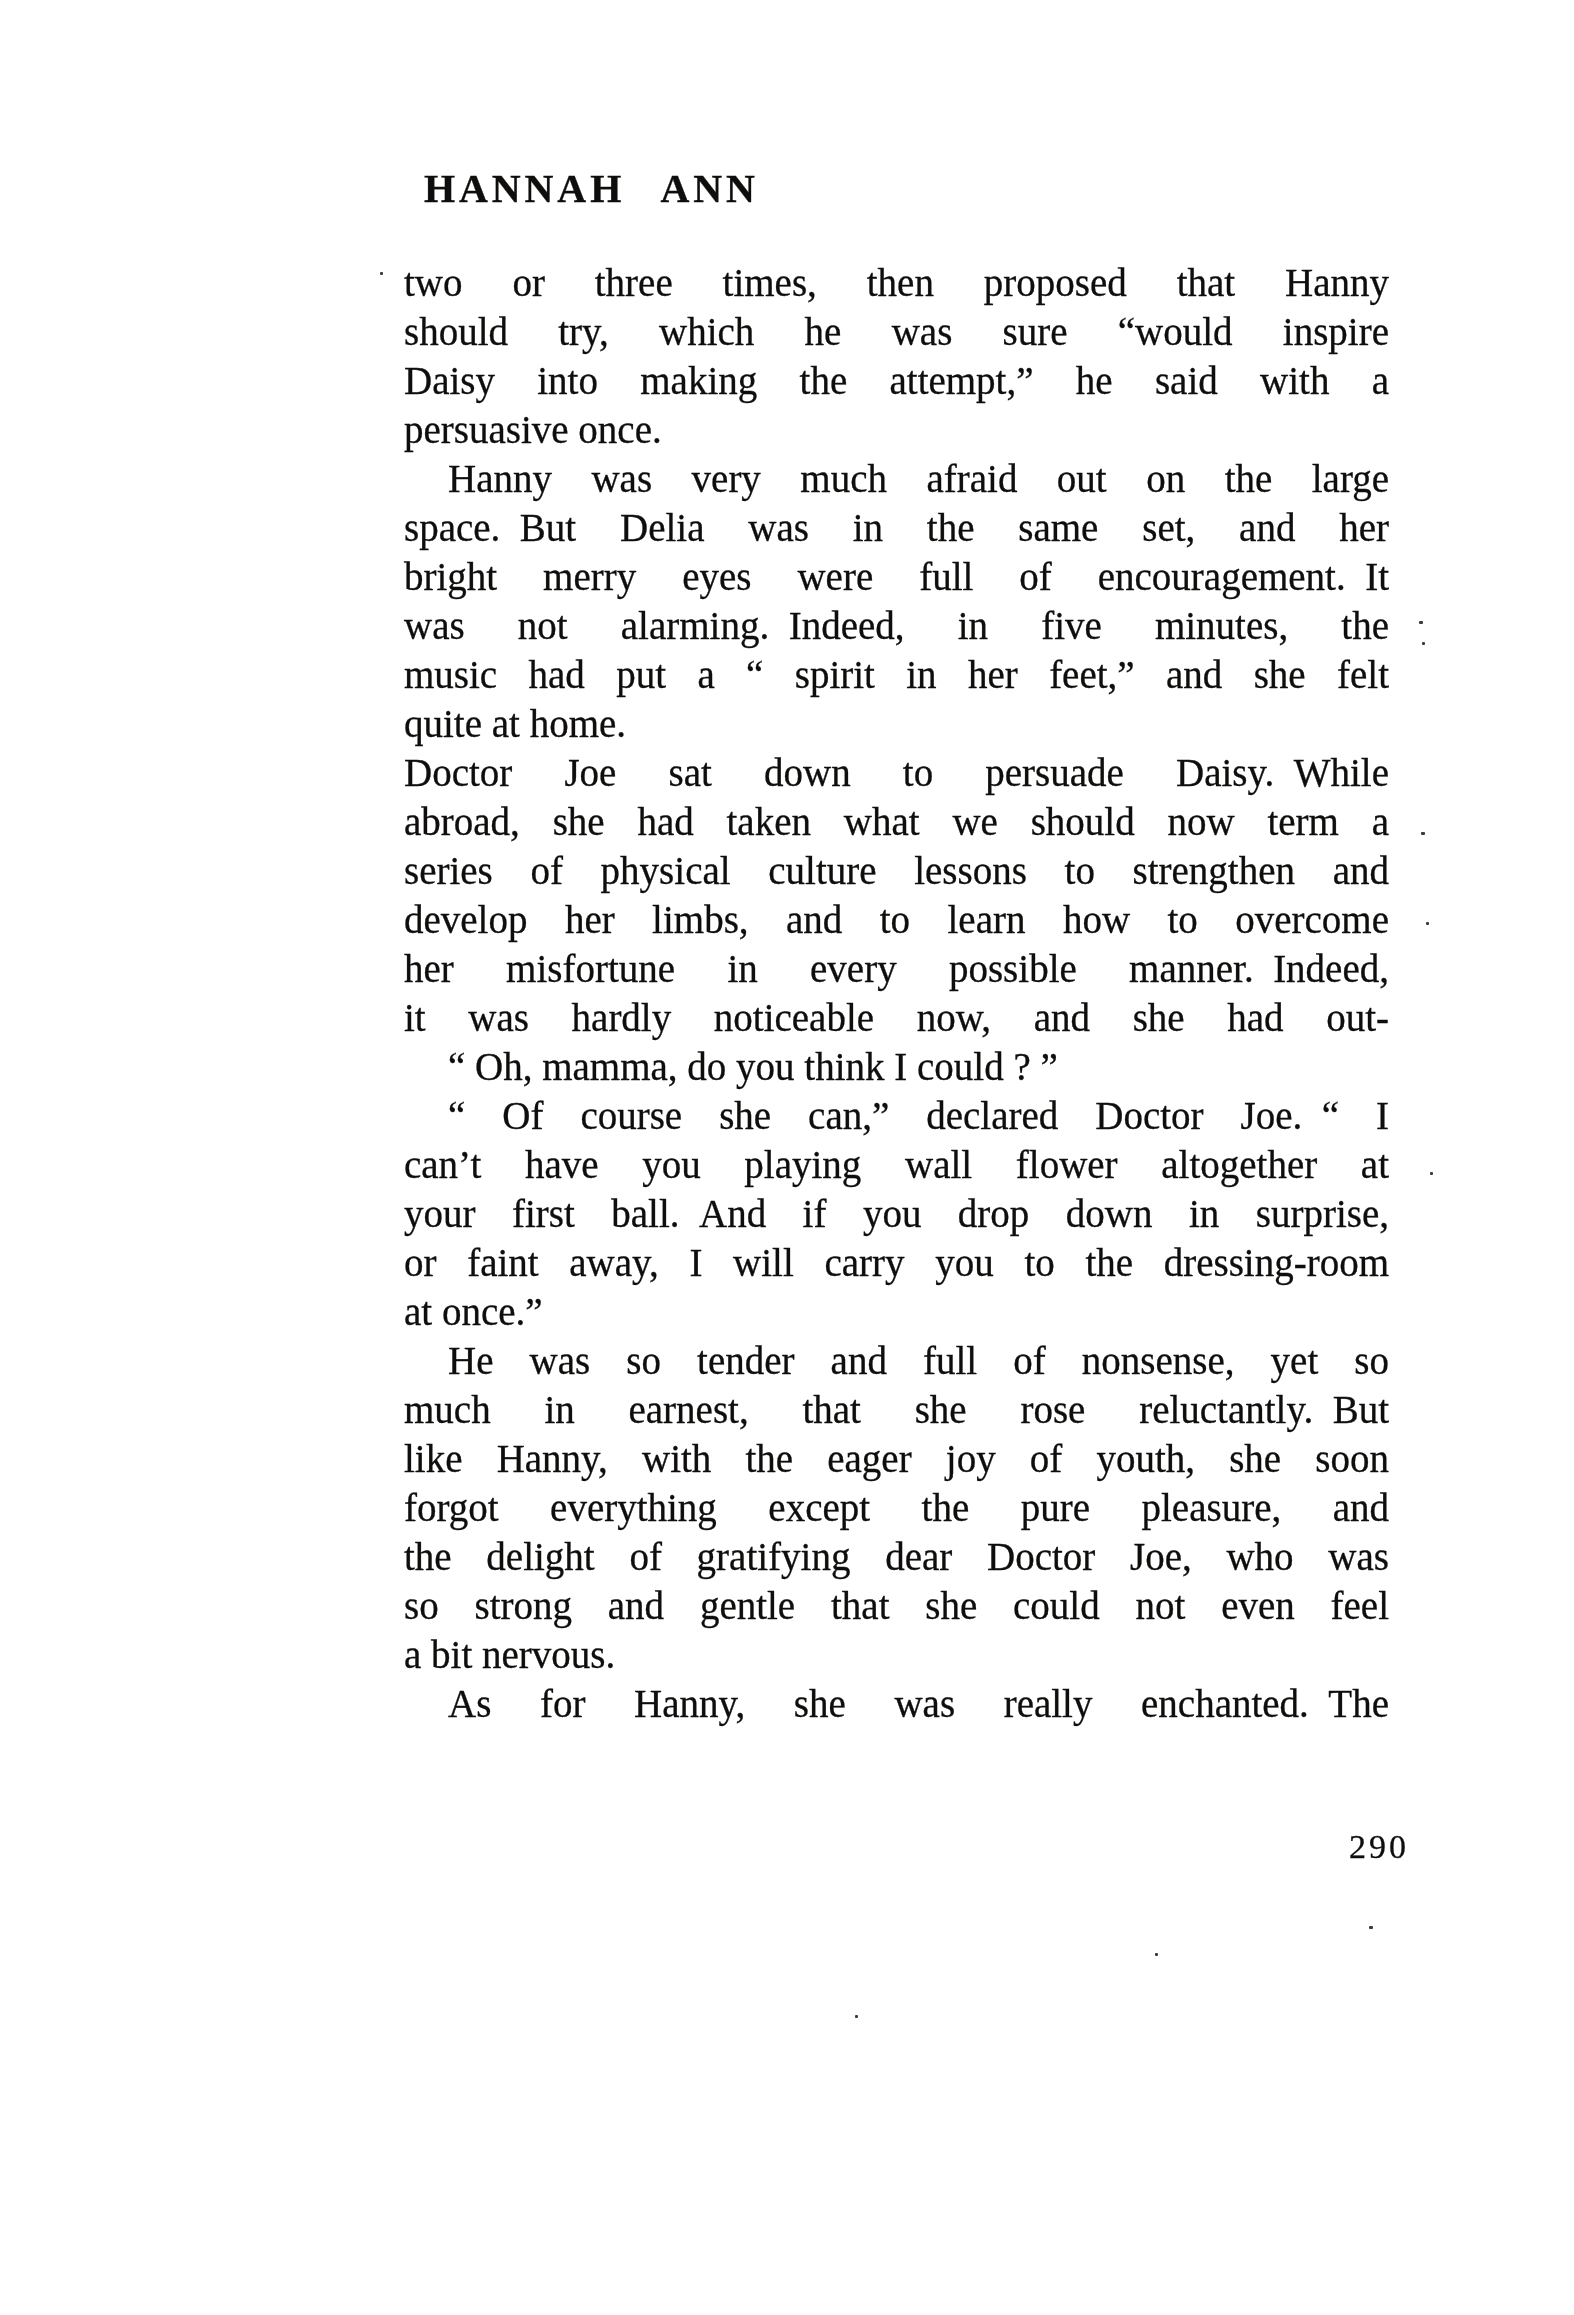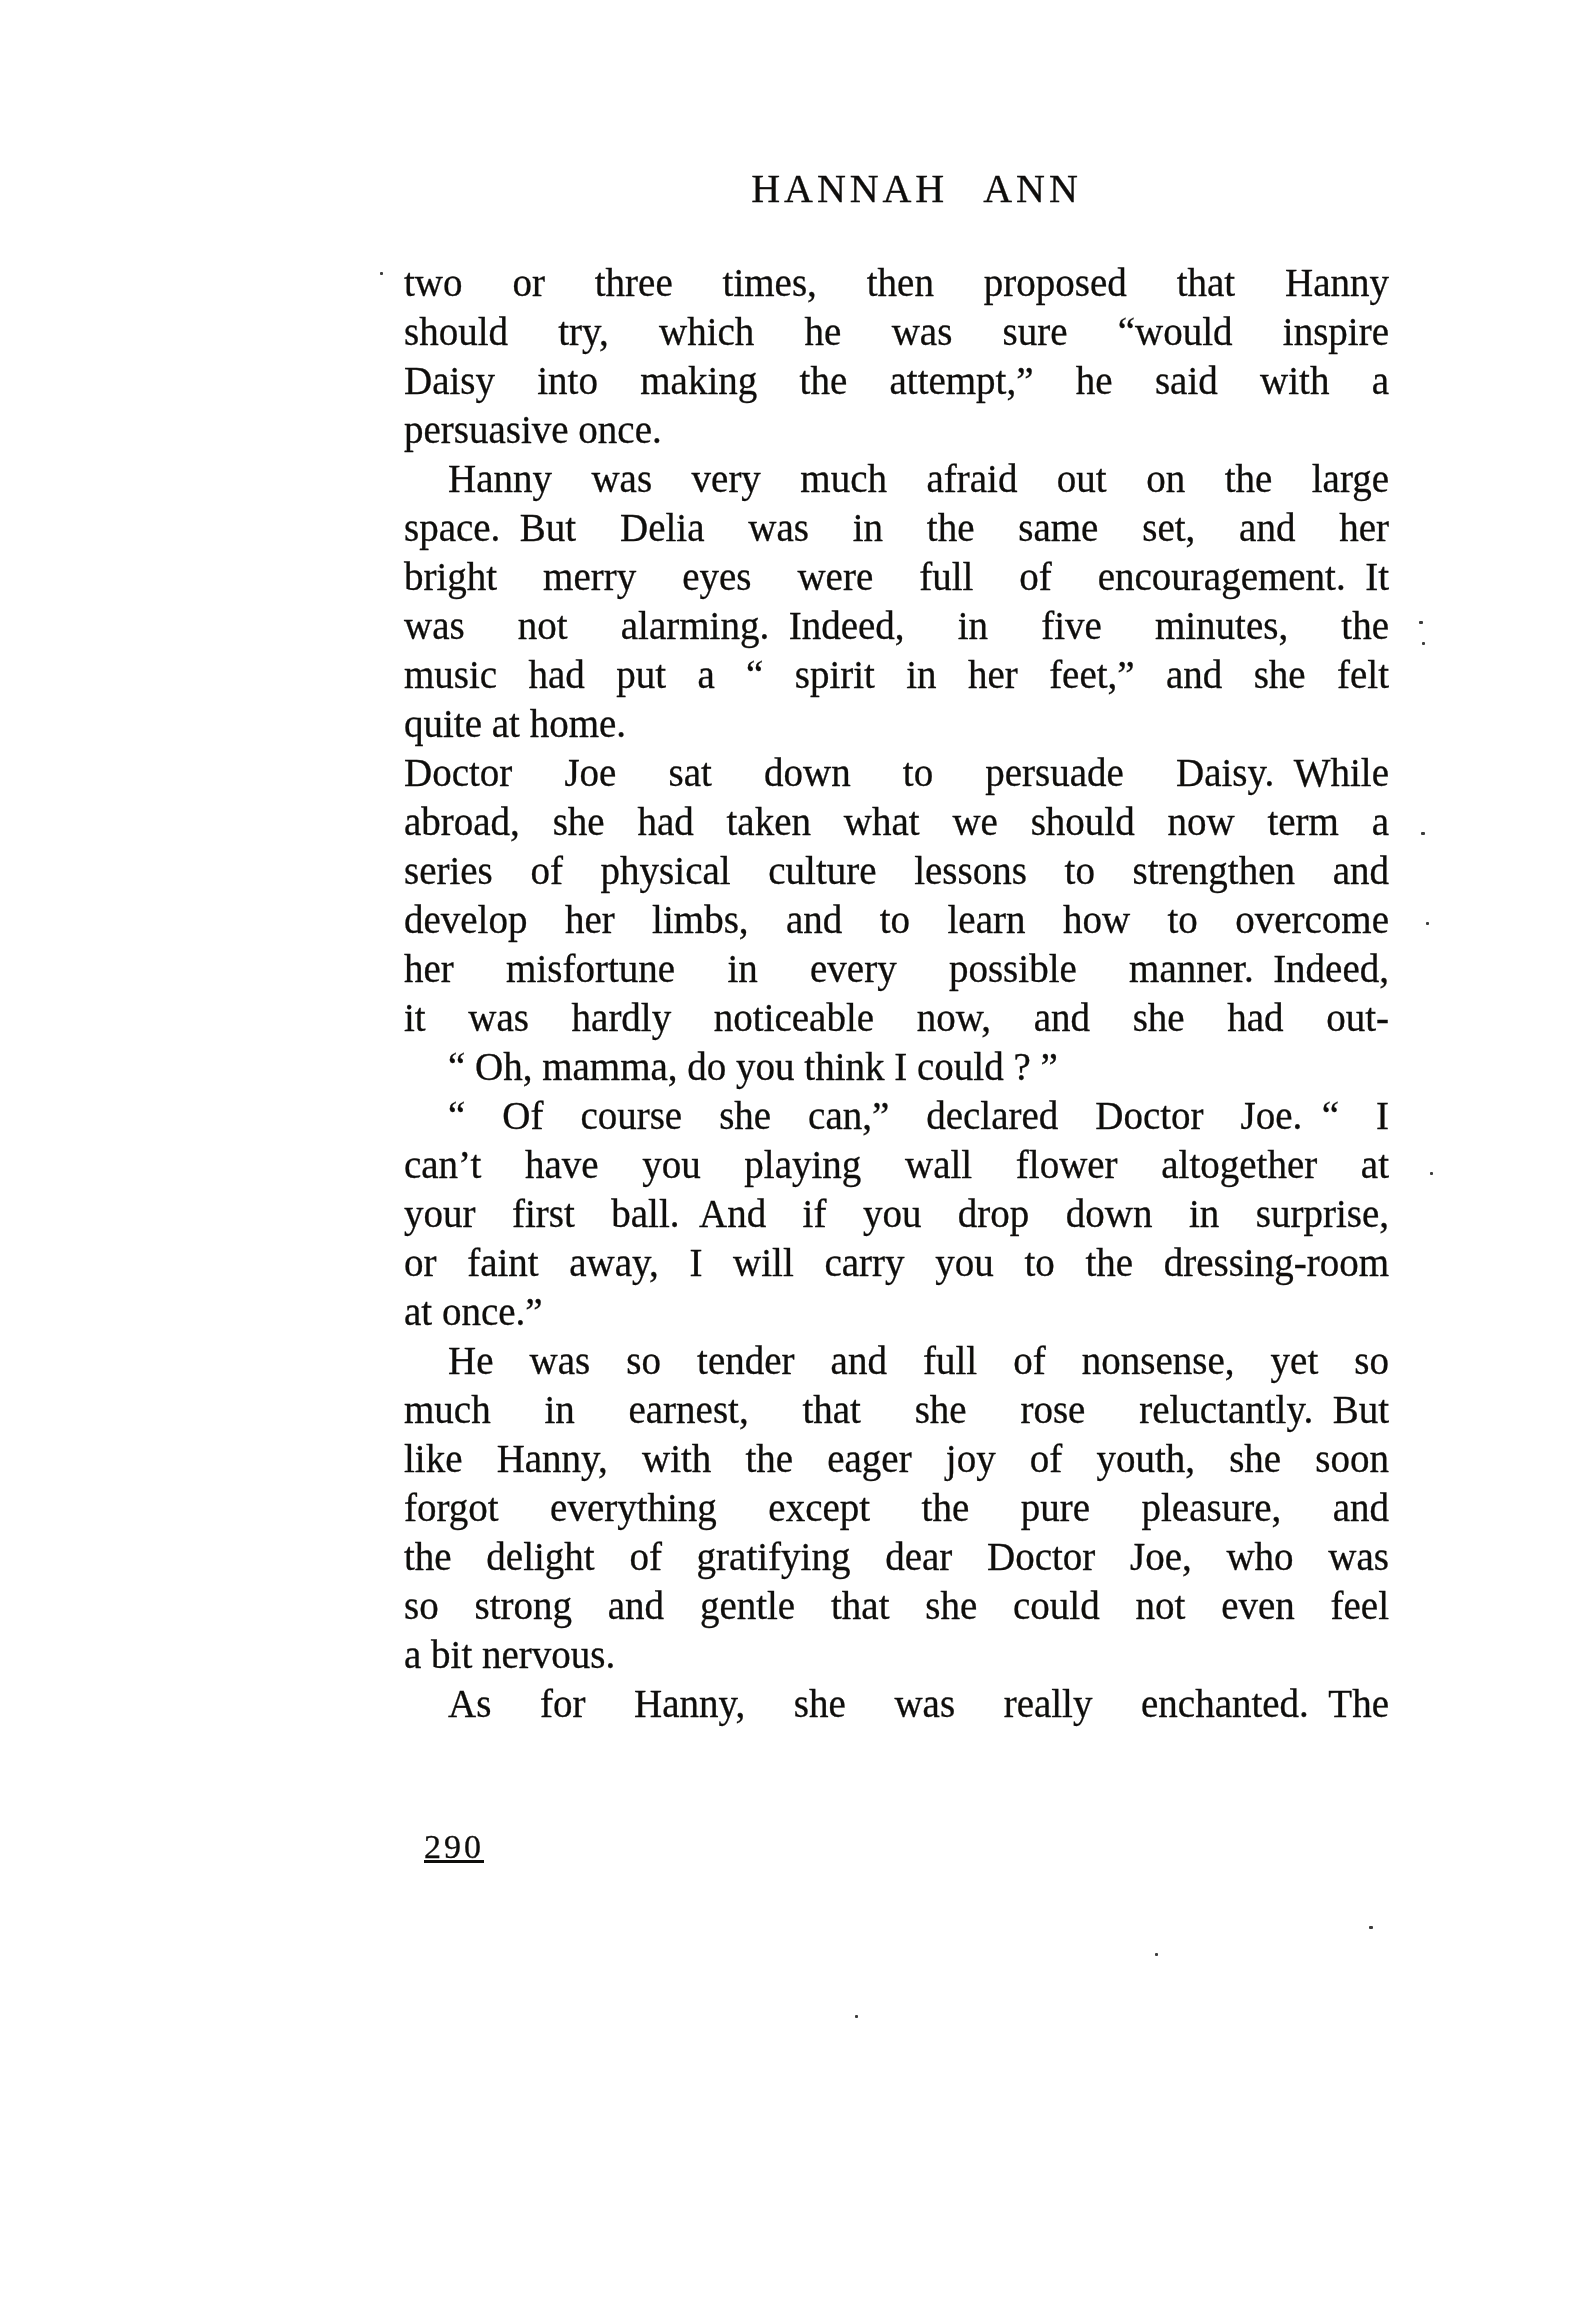--- a/index.html
+++ b/index.html
@@ -14,23 +14,22 @@
     background: #ffffff;
     overflow: hidden;
     font-family: "Liberation Serif", "DejaVu Serif", serif;
     color: #0f0e0c;
   }
   .running-head {
     position: absolute;
     top: 165px;
     left: 424px;
     width: 985px;
-    text-align: center;
     font-size: 40px;
-    font-weight: 400;
+    font-weight: 700;
     letter-spacing: 3.9px;
     word-spacing: 23.6px;
     -webkit-text-stroke: 0.3px #0f0e0c;
     white-space: nowrap;
   }
   .text-block {
     position: absolute;
     top: 258px;
     left: 404px;
     width: 985px;
@@ -49,24 +48,23 @@
     text-align-last: justify;
   }
   .line.indent {
     text-indent: 44px;
   }
   .folio {
     position: absolute;
     top: 1828px;
     left: 424px;
     width: 985px;
-    text-align: left;
+    text-align: right;
     font-size: 34px;
     letter-spacing: 3px;
-    text-decoration: underline;
     -webkit-text-stroke: 0.3px #0f0e0c;
   }
   .speck {
     position: absolute;
     background: #1a1a1a;
     border-radius: 1px;
     opacity: 0.85;
   }
 </style>
 </head>

